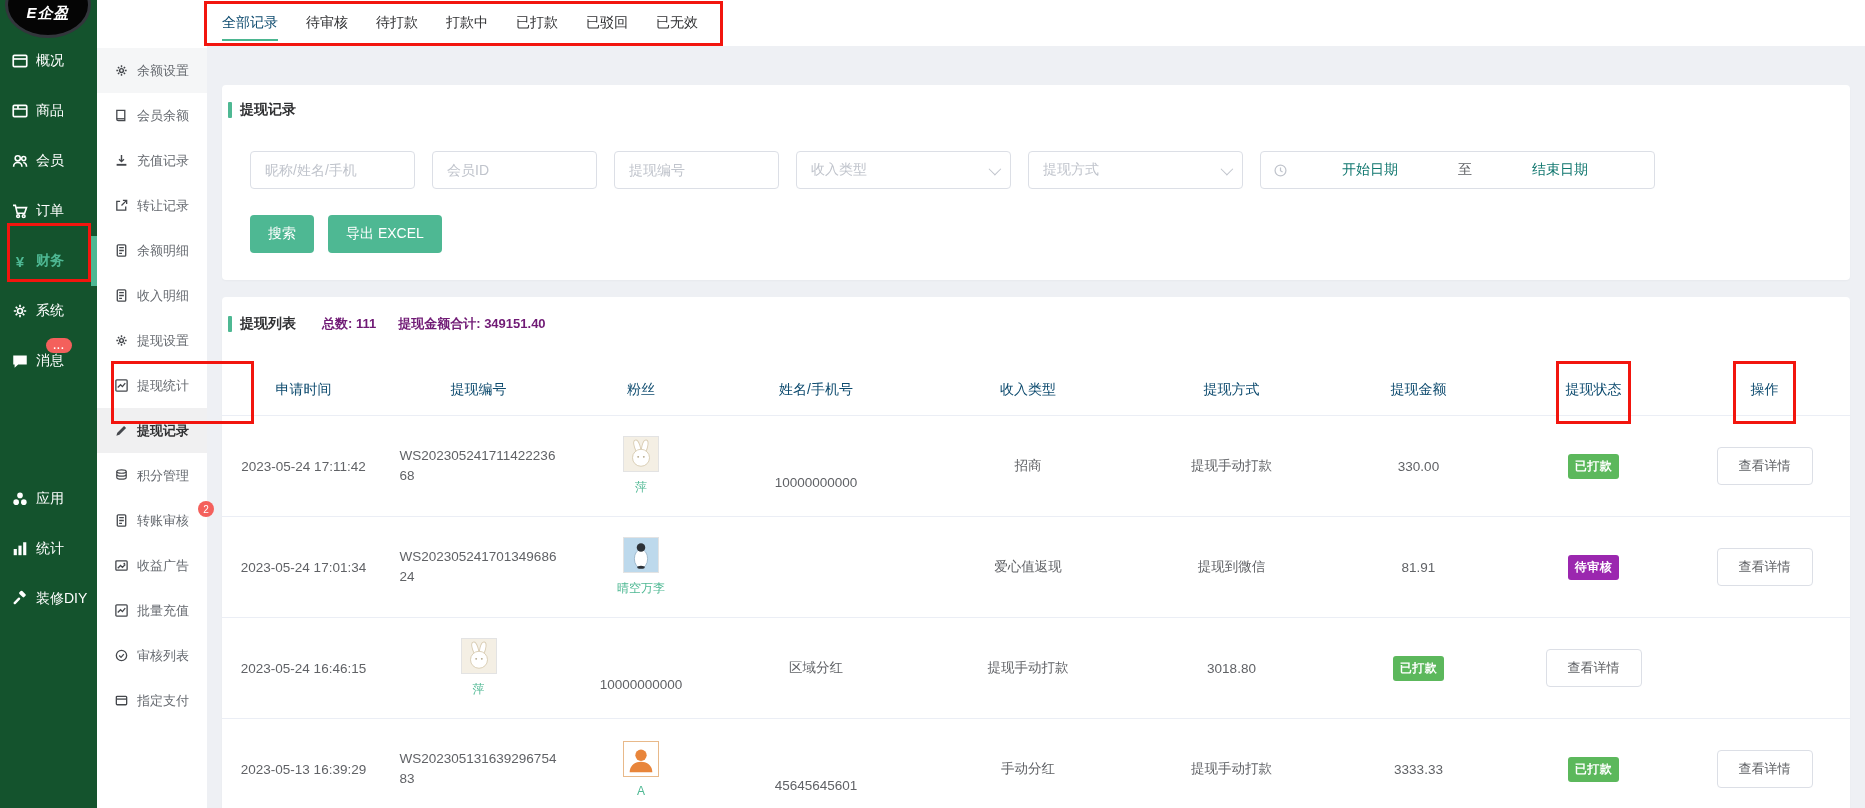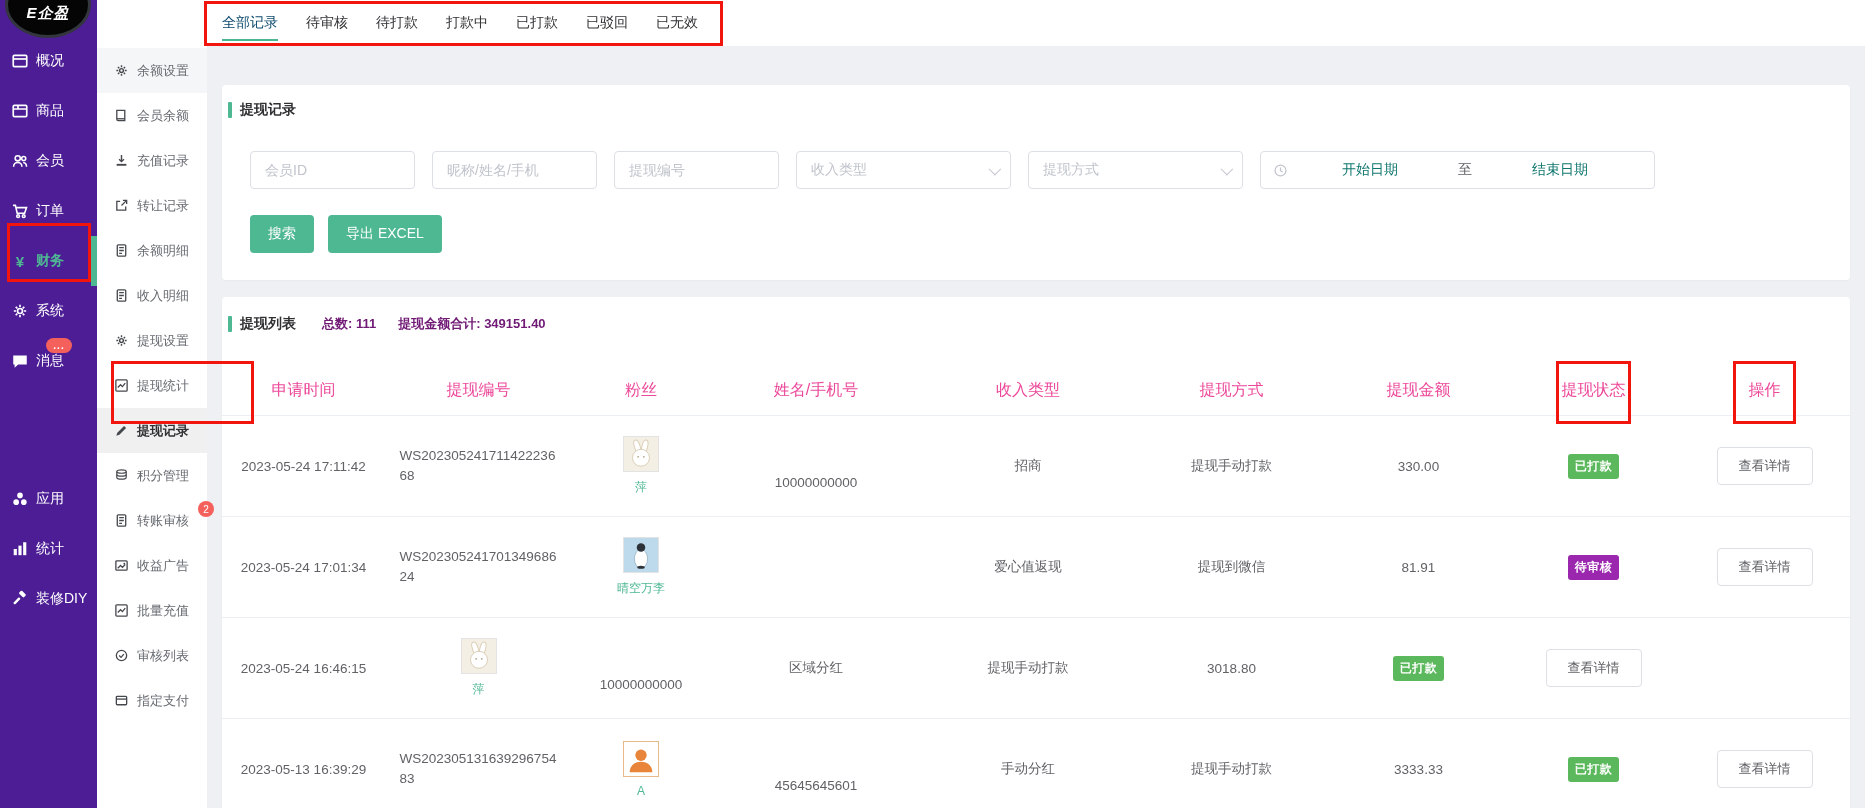--- a/index.html
+++ b/index.html
@@ -1,21 +1,21 @@
 <!DOCTYPE html>
 <html><head>
 <meta charset="utf-8">
 <style>
   * { margin:0; padding:0; box-sizing:border-box; }
   html,body { width:1865px; height:808px; overflow:hidden; background:#eef0f4;
     font-family:"Liberation Sans","DejaVu Sans",sans-serif; }
   .page { position:relative; width:1865px; height:808px; display:flex; }
 
   
-  .sidebar { width:97px; background:#4c1d95; position:relative; flex:none; z-index:3; }
+  .sidebar { width:97px; background:#14532d; position:relative; flex:none; z-index:3; }
   .logo-wrap { height:36px; position:relative; overflow:visible; }
   .logo-oval { position:absolute; left:5px; top:-28px; width:86px; height:66px;
     background:#050505; border:3px solid #33363c; border-radius:50%;
     display:flex; align-items:flex-end; justify-content:center; }
   .logo-oval span { color:#fff; font-style:italic; font-weight:bold; font-size:15px;
     padding-bottom:12px; letter-spacing:1px; }
   .s-item { height:50px; display:flex; align-items:center; padding-left:11px;
     color:#ffffff; font-size:14px; cursor:pointer; position:relative; }
   .s-item .ic { width:18px; height:18px; margin-right:7px; display:flex;
     align-items:center; justify-content:center; color:#fff; font-size:15px; }
@@ -82,21 +82,21 @@
   .btn-green { height:38px; background:#4eb893; color:#fff; border:none;
     border-radius:4px; font-size:14px; padding:0 18px; cursor:pointer;
     font-family:inherit; }
 
   
   .table { margin-top:32px; }
   .trow { display:grid;
     grid-template-columns:163px 187px 138px 212px 212px 195px 179px 171px 171px;
     align-items:center; justify-items:center; }
   .thead { height:50px; }
-  .thead span { font-size:16px; color:#ec4899;text-align:right; }
+  .thead span { font-size:14px; color:#0c4a6e;text-align:right; }
   .tr { height:101px; border-top:1px solid #ebeef5; font-size:13.5px; color:#606266; }
   .cell-no { max-width:158px; word-break:break-all; text-align:left; line-height:20px; }
   .fan { display:flex; flex-direction:column; align-items:center; gap:7px; cursor:pointer; }
   .avatar { width:36px; height:36px; border:1px solid #e3e3e3; background:#fff;
     display:flex; align-items:center; justify-content:center; overflow:hidden; }
   .fan-name { font-size:12px; color:#4eb893; }
   .phone { transform:translateY(16px); }
   .badge { color:#fff; font-size:12px; font-weight:bold; padding:4px 7px;
     border-radius:3px; letter-spacing:.5px; }
   .btn-detail { height:38px; width:96px; background:#fff; border:1px solid #dcdfe6;
@@ -369,22 +369,22 @@
       <div class="tab">已驳回</div>
       <div class="tab">已无效</div>
     </div>
 
     <section class="card filters">
       <div class="sec-title">
         <span class="green-bar"></span>
         <b>提现记录</b>
       </div>
       <div class="filter-row">
+        <input class="f-input" placeholder="昵称/姓名/手机" style="">
         <input class="f-input" placeholder="会员ID" style="">
-        <input class="f-input" placeholder="昵称/姓名/手机" style="">
         <input class="f-input" placeholder="提现编号" style="">
         <div class="f-select">
           <span class="ph">收入类型</span>
           <span class="chev"></span>
         </div>
         <div class="f-select">
           <span class="ph">提现方式</span>
           <span class="chev"></span>
         </div>
         <div class="f-date">

